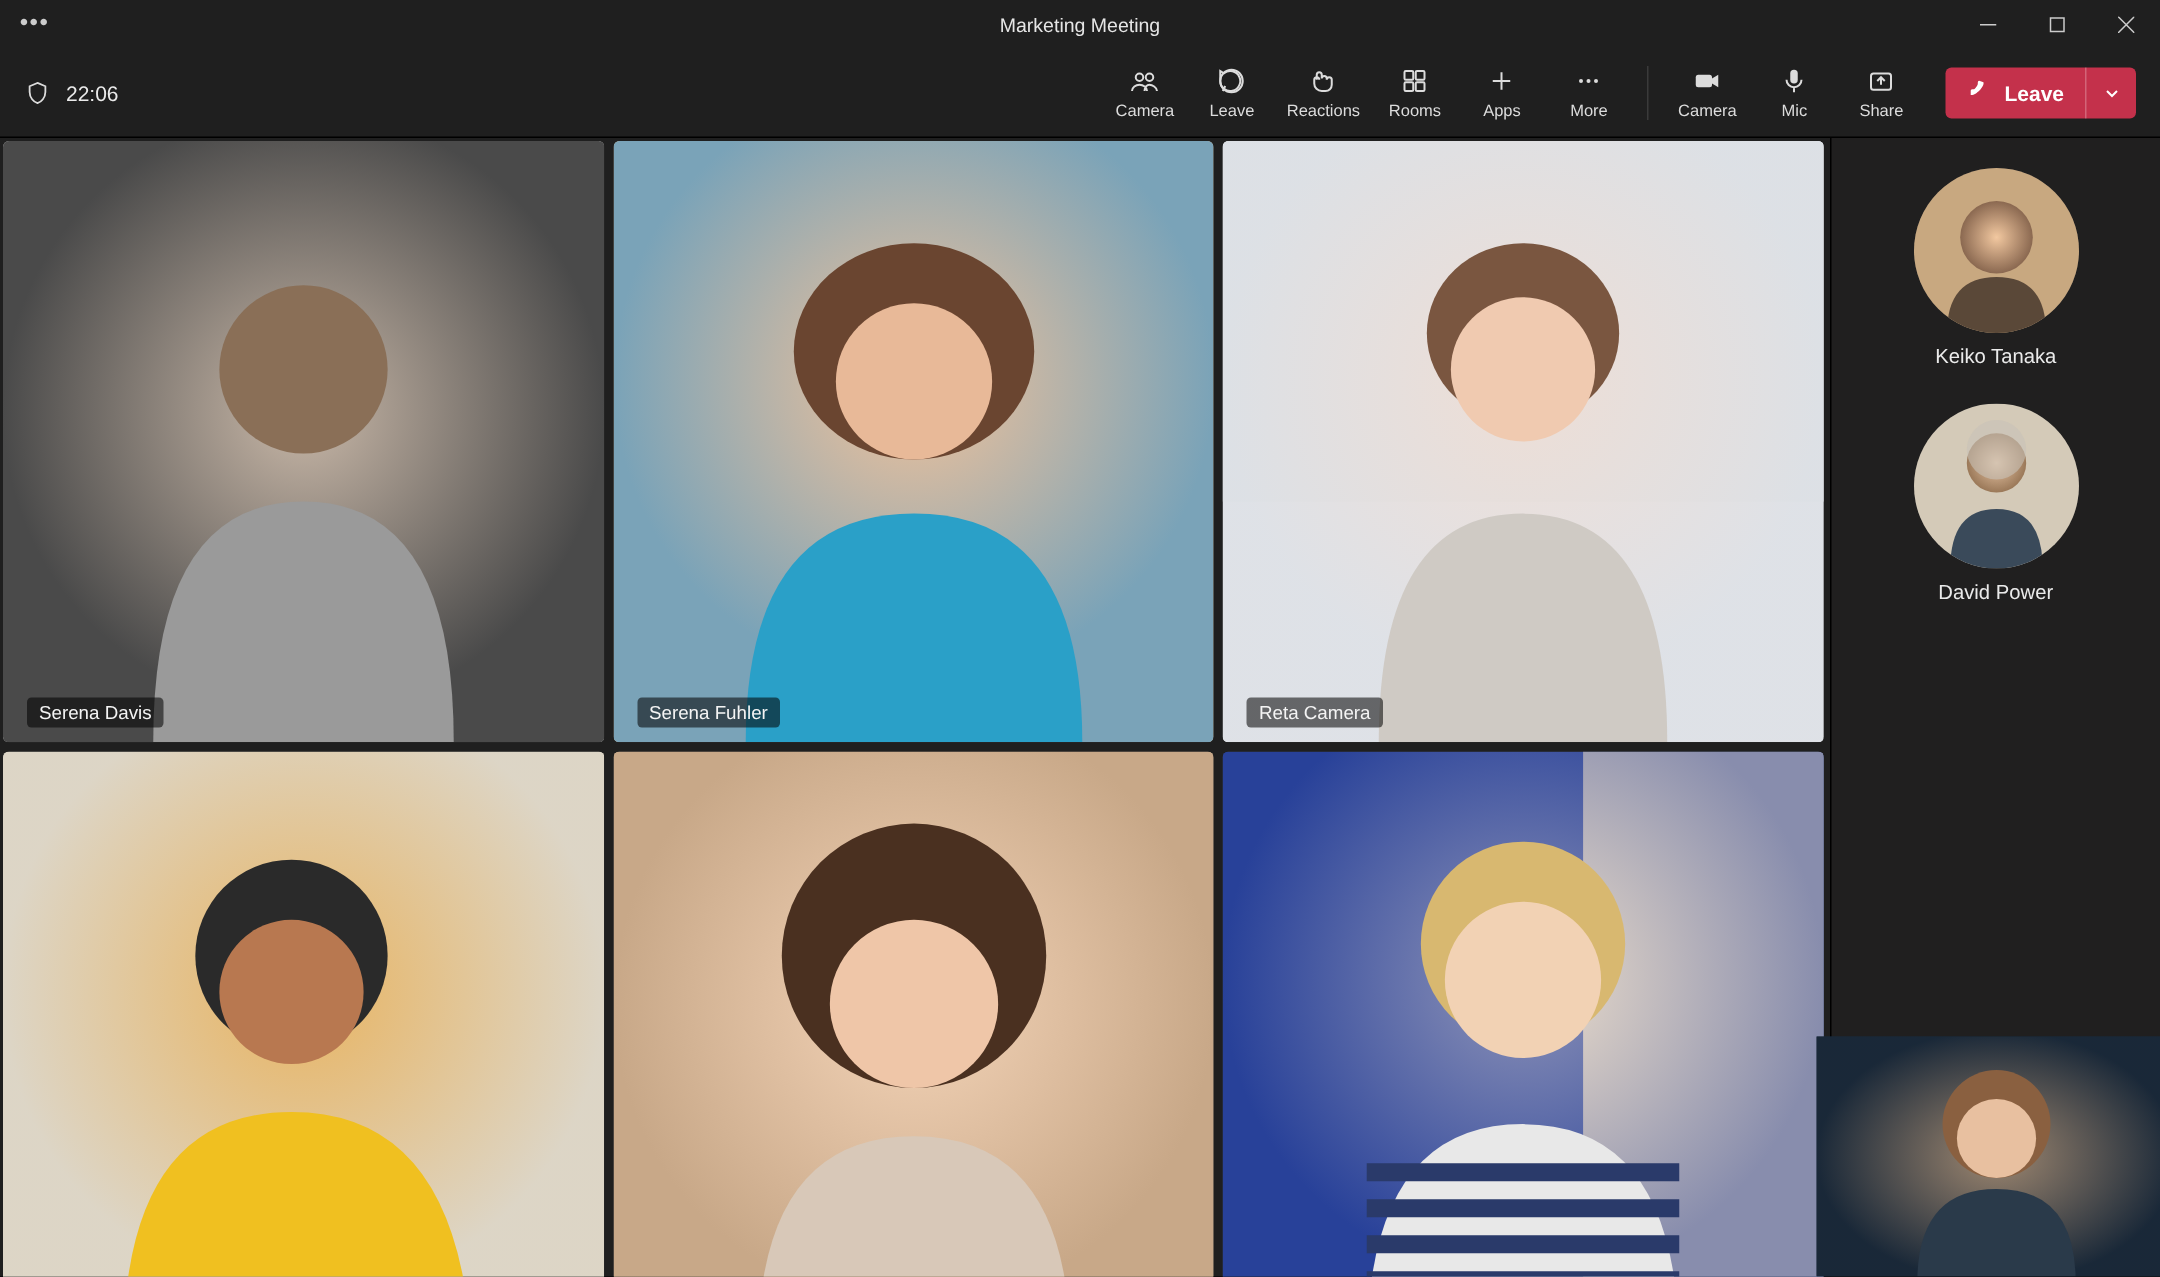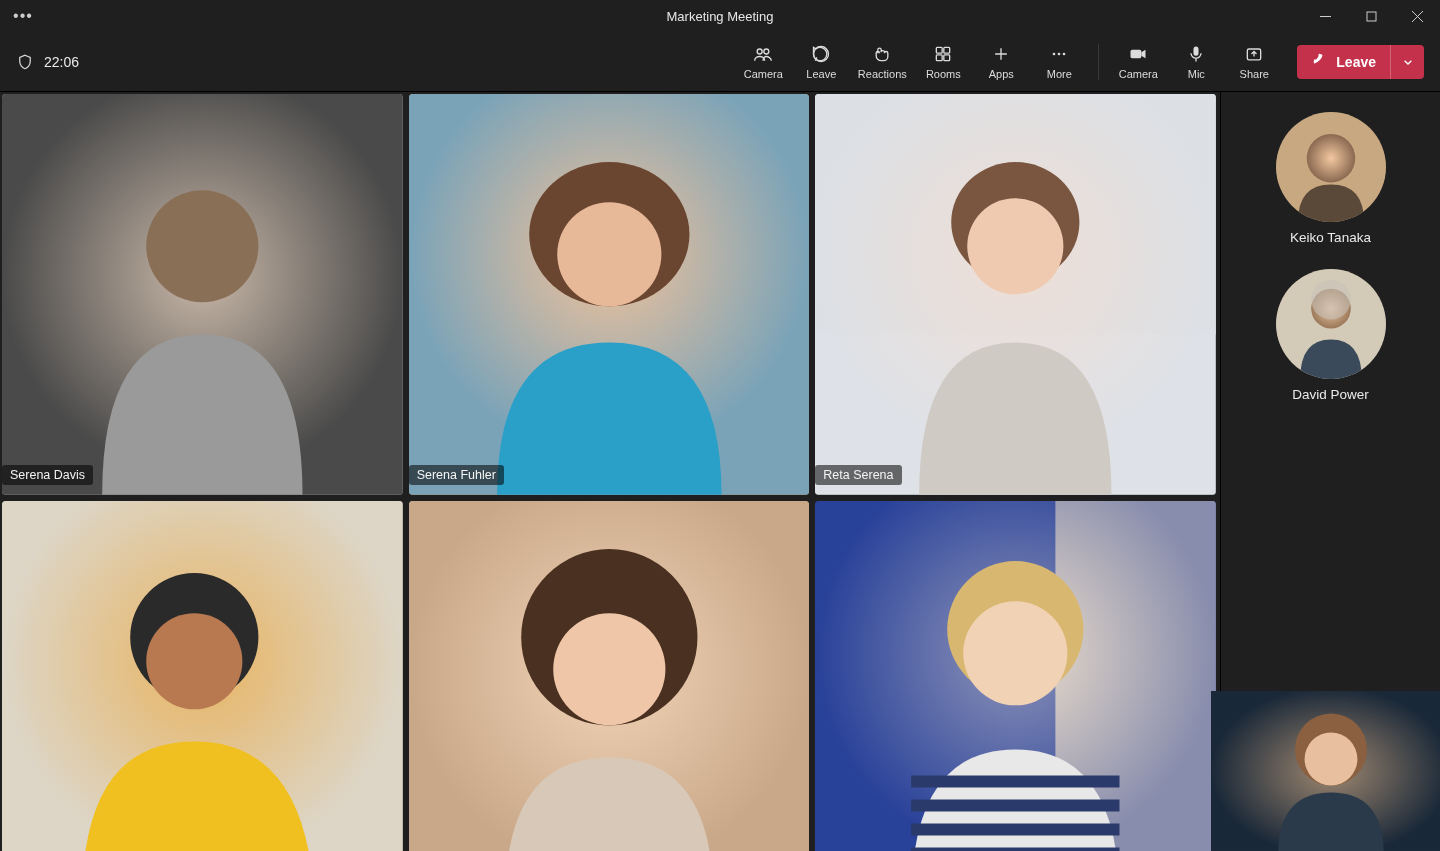--- a/index.html
+++ b/index.html
@@ -28,21 +28,21 @@
   .leave-btn .lbl { display:flex; align-items:center; gap:9px; padding:0 14px; font-size:14px; font-weight:600;}
   .leave-btn .drop { width:34px; height:100%; display:flex; align-items:center; justify-content:center; border-left:1px solid rgba(255,255,255,0.25);}
   .leave-btn svg { width:16px; height:16px; }
 
   
   .content { display:flex; height: calc(851px - 92px); background:#1f1f1f; }
   .video-area { flex:1; display:flex; flex-direction:column; padding:2px 0 0 2px; }
   .grid { flex:1; display:grid; grid-template-columns: repeat(3, 1fr); grid-template-rows: 1fr 1fr; gap:6px; padding-right:4px;}
   .tile { position:relative; overflow:hidden; background:#2a2a2a; border-radius:4px; }
   .tile .fakevid { width:100%; height:100%; }
-  .tile .name { position:absolute; left:0; bottom:10px; background:rgba(0,0,0,0.55); padding:3px 8px; font-size:12.5px; border-radius:3px; color:#f4f4f4;}
+  .tile .name { position:absolute; left:16px; bottom:10px; background:rgba(0,0,0,0.55); padding:3px 8px; font-size:12.5px; border-radius:3px; color:#f4f4f4;}
 
   
   .sidebar { width:220px; background:#201f1f; display:flex; flex-direction:column; align-items:center; padding:20px 0 0 0; gap:10px; border-left:1px solid #000;}
   .participant { display:flex; flex-direction:column; align-items:center; gap:8px; margin-bottom:14px;}
   .avatar { width:110px; height:110px; border-radius:50%; overflow:hidden; background:#3a3a3a;}
   .pname { font-size:13.5px; color:#eaeaea; }
   .selfview { margin-top:auto; width:240px; height:160px; background:#1a2a3a; position:relative; overflow:hidden;}
 
   
   .fg { width:100%; height:100%; display:flex; align-items:center; justify-content:center; }
@@ -245,21 +245,21 @@
                 </radialGradient>
               </defs>
             <rect width="100" height="100" fill="#e8eaee"></rect>
             <rect x="0" y="0" width="100" height="60" fill="#e4e7ea"></rect>
             <rect width="100" height="100" fill="url(#g3)" opacity="0.6"></rect>
             <ellipse cx="50" cy="32" rx="16" ry="15" fill="#7a5640"></ellipse>
               <circle cx="50" cy="38" r="12" fill="#f0cab0"></circle>
             <path d="M26 100 Q26 62 50 62 Q74 62 74 100 Z" fill="#cfcac4"></path>
           </svg>
         </div>
-        <div class="name">Reta Serena</div>
+        <div class="name">Reta Camera</div>
       </div>
 
       <div class="tile">
         <div class="fakevid fg">
           <svg viewBox="0 0 100 100" preserveAspectRatio="xMidYMid slice">
             <defs>
                 <radialGradient id="g4" cx="50%" cy="40%">
                   <stop offset="0%" stop-color="#e8a030"></stop>
                   <stop offset="100%" stop-color="#d8d0c0"></stop>
                 </radialGradient>

